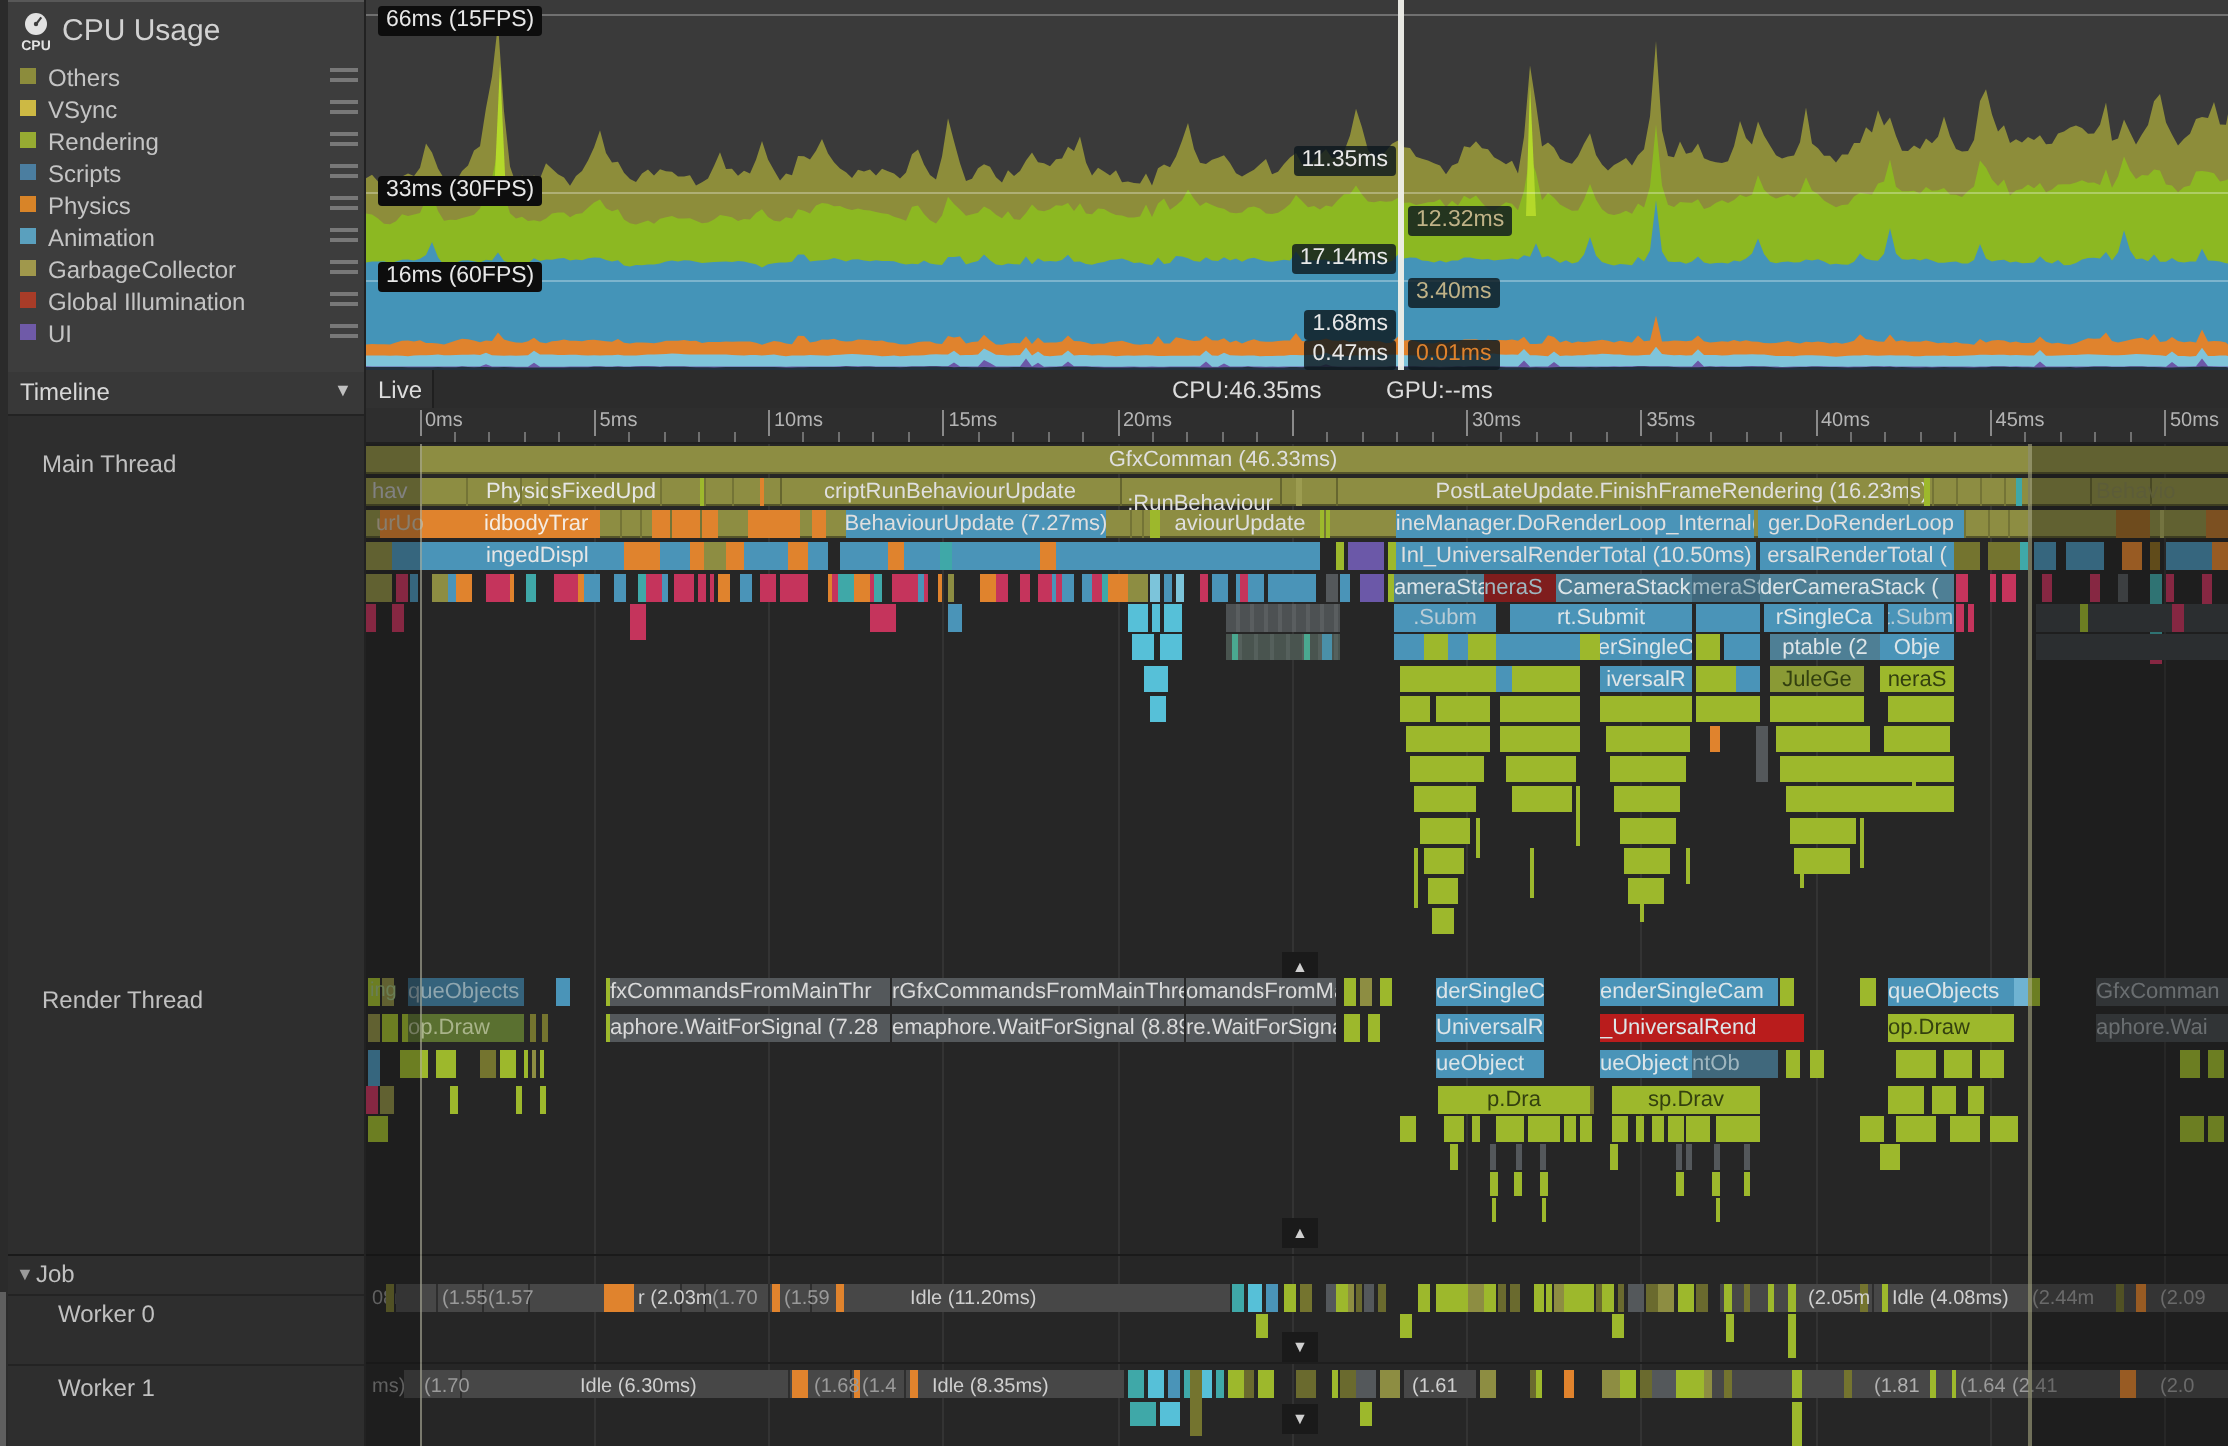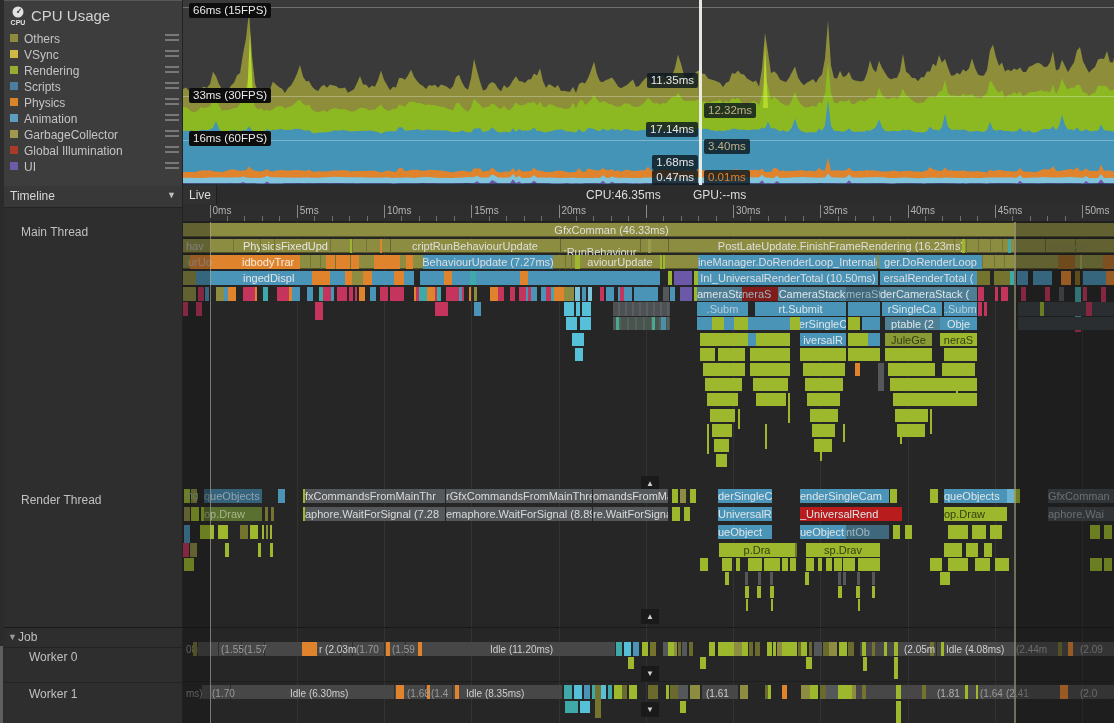--- a/index.html
+++ b/index.html
@@ -502,21 +502,21 @@
     <i class="b" style="left:405px;top:642px;width:1px;height:14px;background:#2e2e2e"></i>
     <i class="b" style="left:420px;top:642px;width:1px;height:14px;background:#2e2e2e"></i>
     <i class="b" style="left:302px;top:642px;width:15px;height:14px;background:#e0832d"></i>
     <i class="b" style="left:386px;top:642px;width:4px;height:14px;background:#e0832d"></i>
     <i class="b" style="left:418px;top:642px;width:4px;height:14px;background:#e0832d"></i>
     <span class="tx" style="left:221px;top:645px;font-size:10px;color:#9a9a9a;">(1.55</span>
     <span class="tx" style="left:244px;top:645px;font-size:10px;color:#9a9a9a;">(1.57</span>
     <span class="tx" style="left:319px;top:645px;font-size:10px;color:#cfcfcf;">r (2.03m</span>
     <span class="tx" style="left:356px;top:645px;font-size:10px;color:#9a9a9a;">(1.70</span>
     <span class="tx" style="left:392px;top:645px;font-size:10px;color:#9a9a9a;">(1.59</span>
-    <span class="tx" style="left:490px;top:645px;font-size:10px;color:#cfcfcf;">Idle (11.20ms)</span>
+    <span class="tx" style="left:455px;top:645px;font-size:10px;color:#cfcfcf;">Idle (11.20ms)</span>
     <i class="b" style="left:616px;top:642px;width:6px;height:14px;background:#3fa8a8"></i>
     <i class="b" style="left:624px;top:642px;width:7px;height:14px;background:#56c0d8"></i>
     <i class="b" style="left:633px;top:642px;width:6px;height:14px;background:#4a94b8"></i>
     <i class="b" style="left:642px;top:642px;width:6px;height:14px;background:#9db82c"></i>
     <i class="b" style="left:650px;top:642px;width:6px;height:14px;background:#74742f"></i>
     <i class="b" style="left:663px;top:642px;width:5px;height:14px;background:#54585b"></i>
     <i class="b" style="left:668px;top:642px;width:6px;height:14px;background:#9db82c"></i>
     <i class="b" style="left:674px;top:642px;width:3px;height:14px;background:#8d8d42"></i>
     <i class="b" style="left:678px;top:642px;width:3px;height:14px;background:#6a6a2e"></i>
     <i class="b" style="left:682px;top:642px;width:5px;height:14px;background:#54585b"></i>

